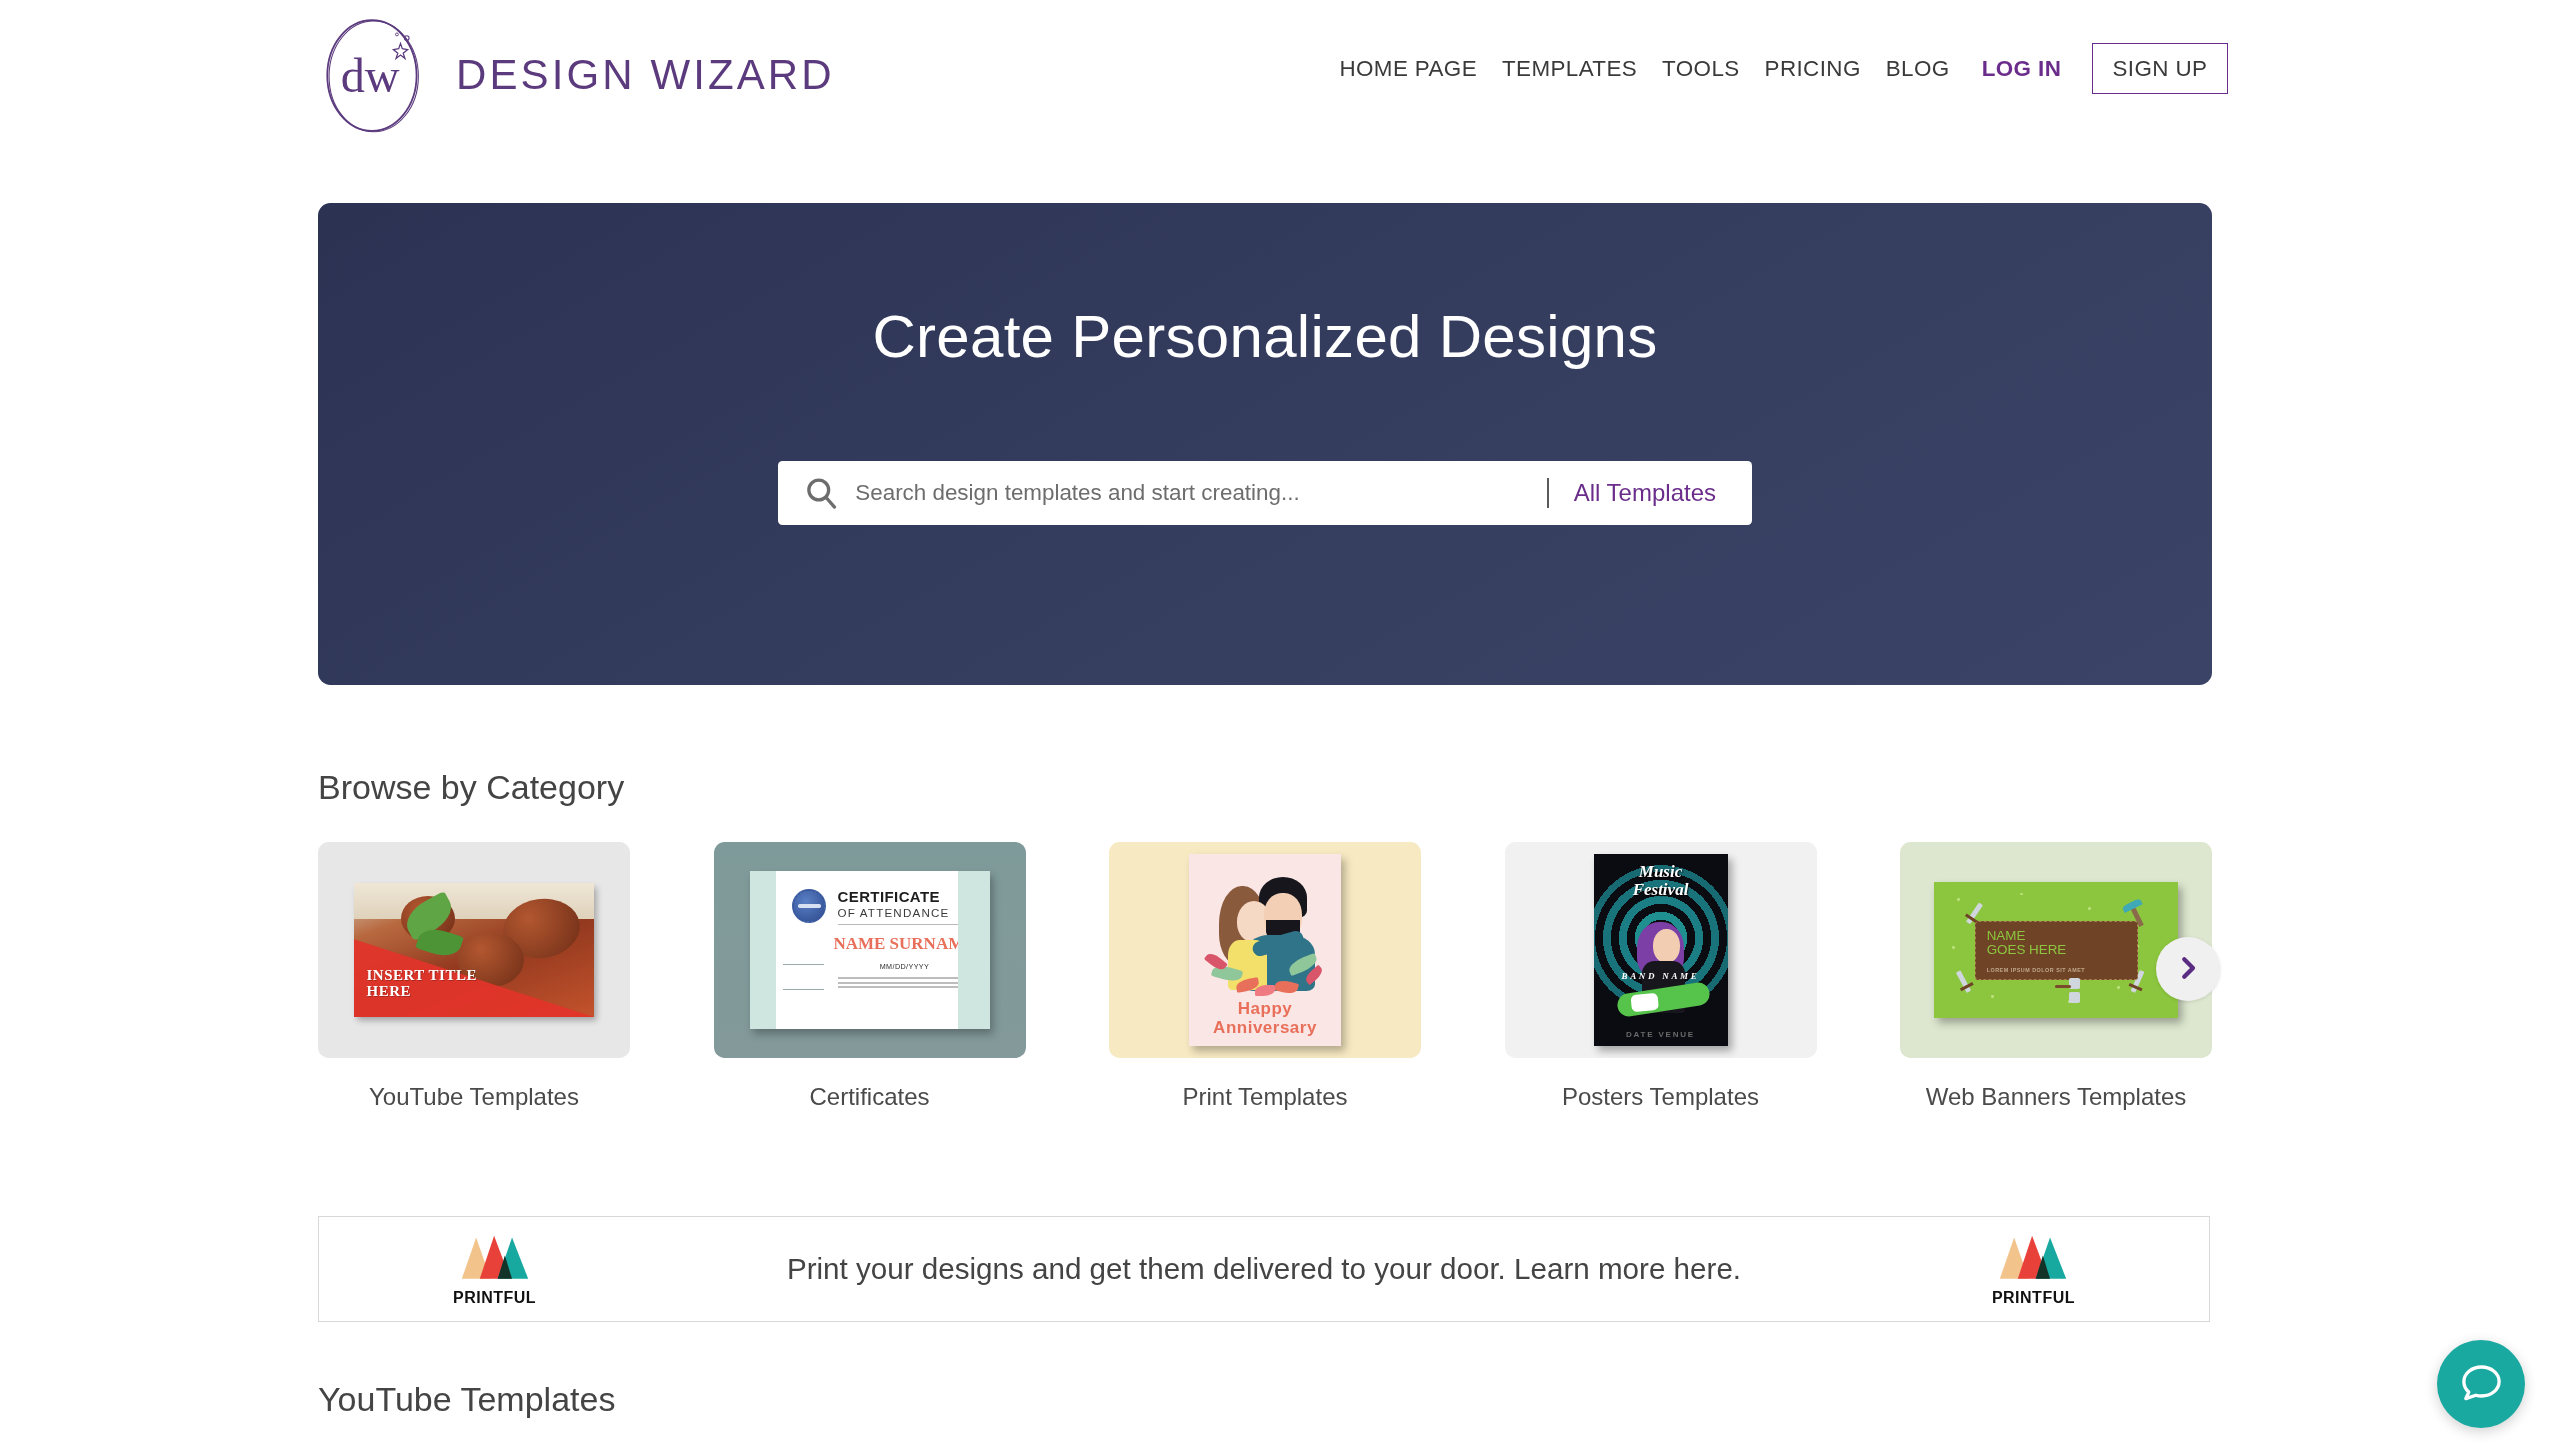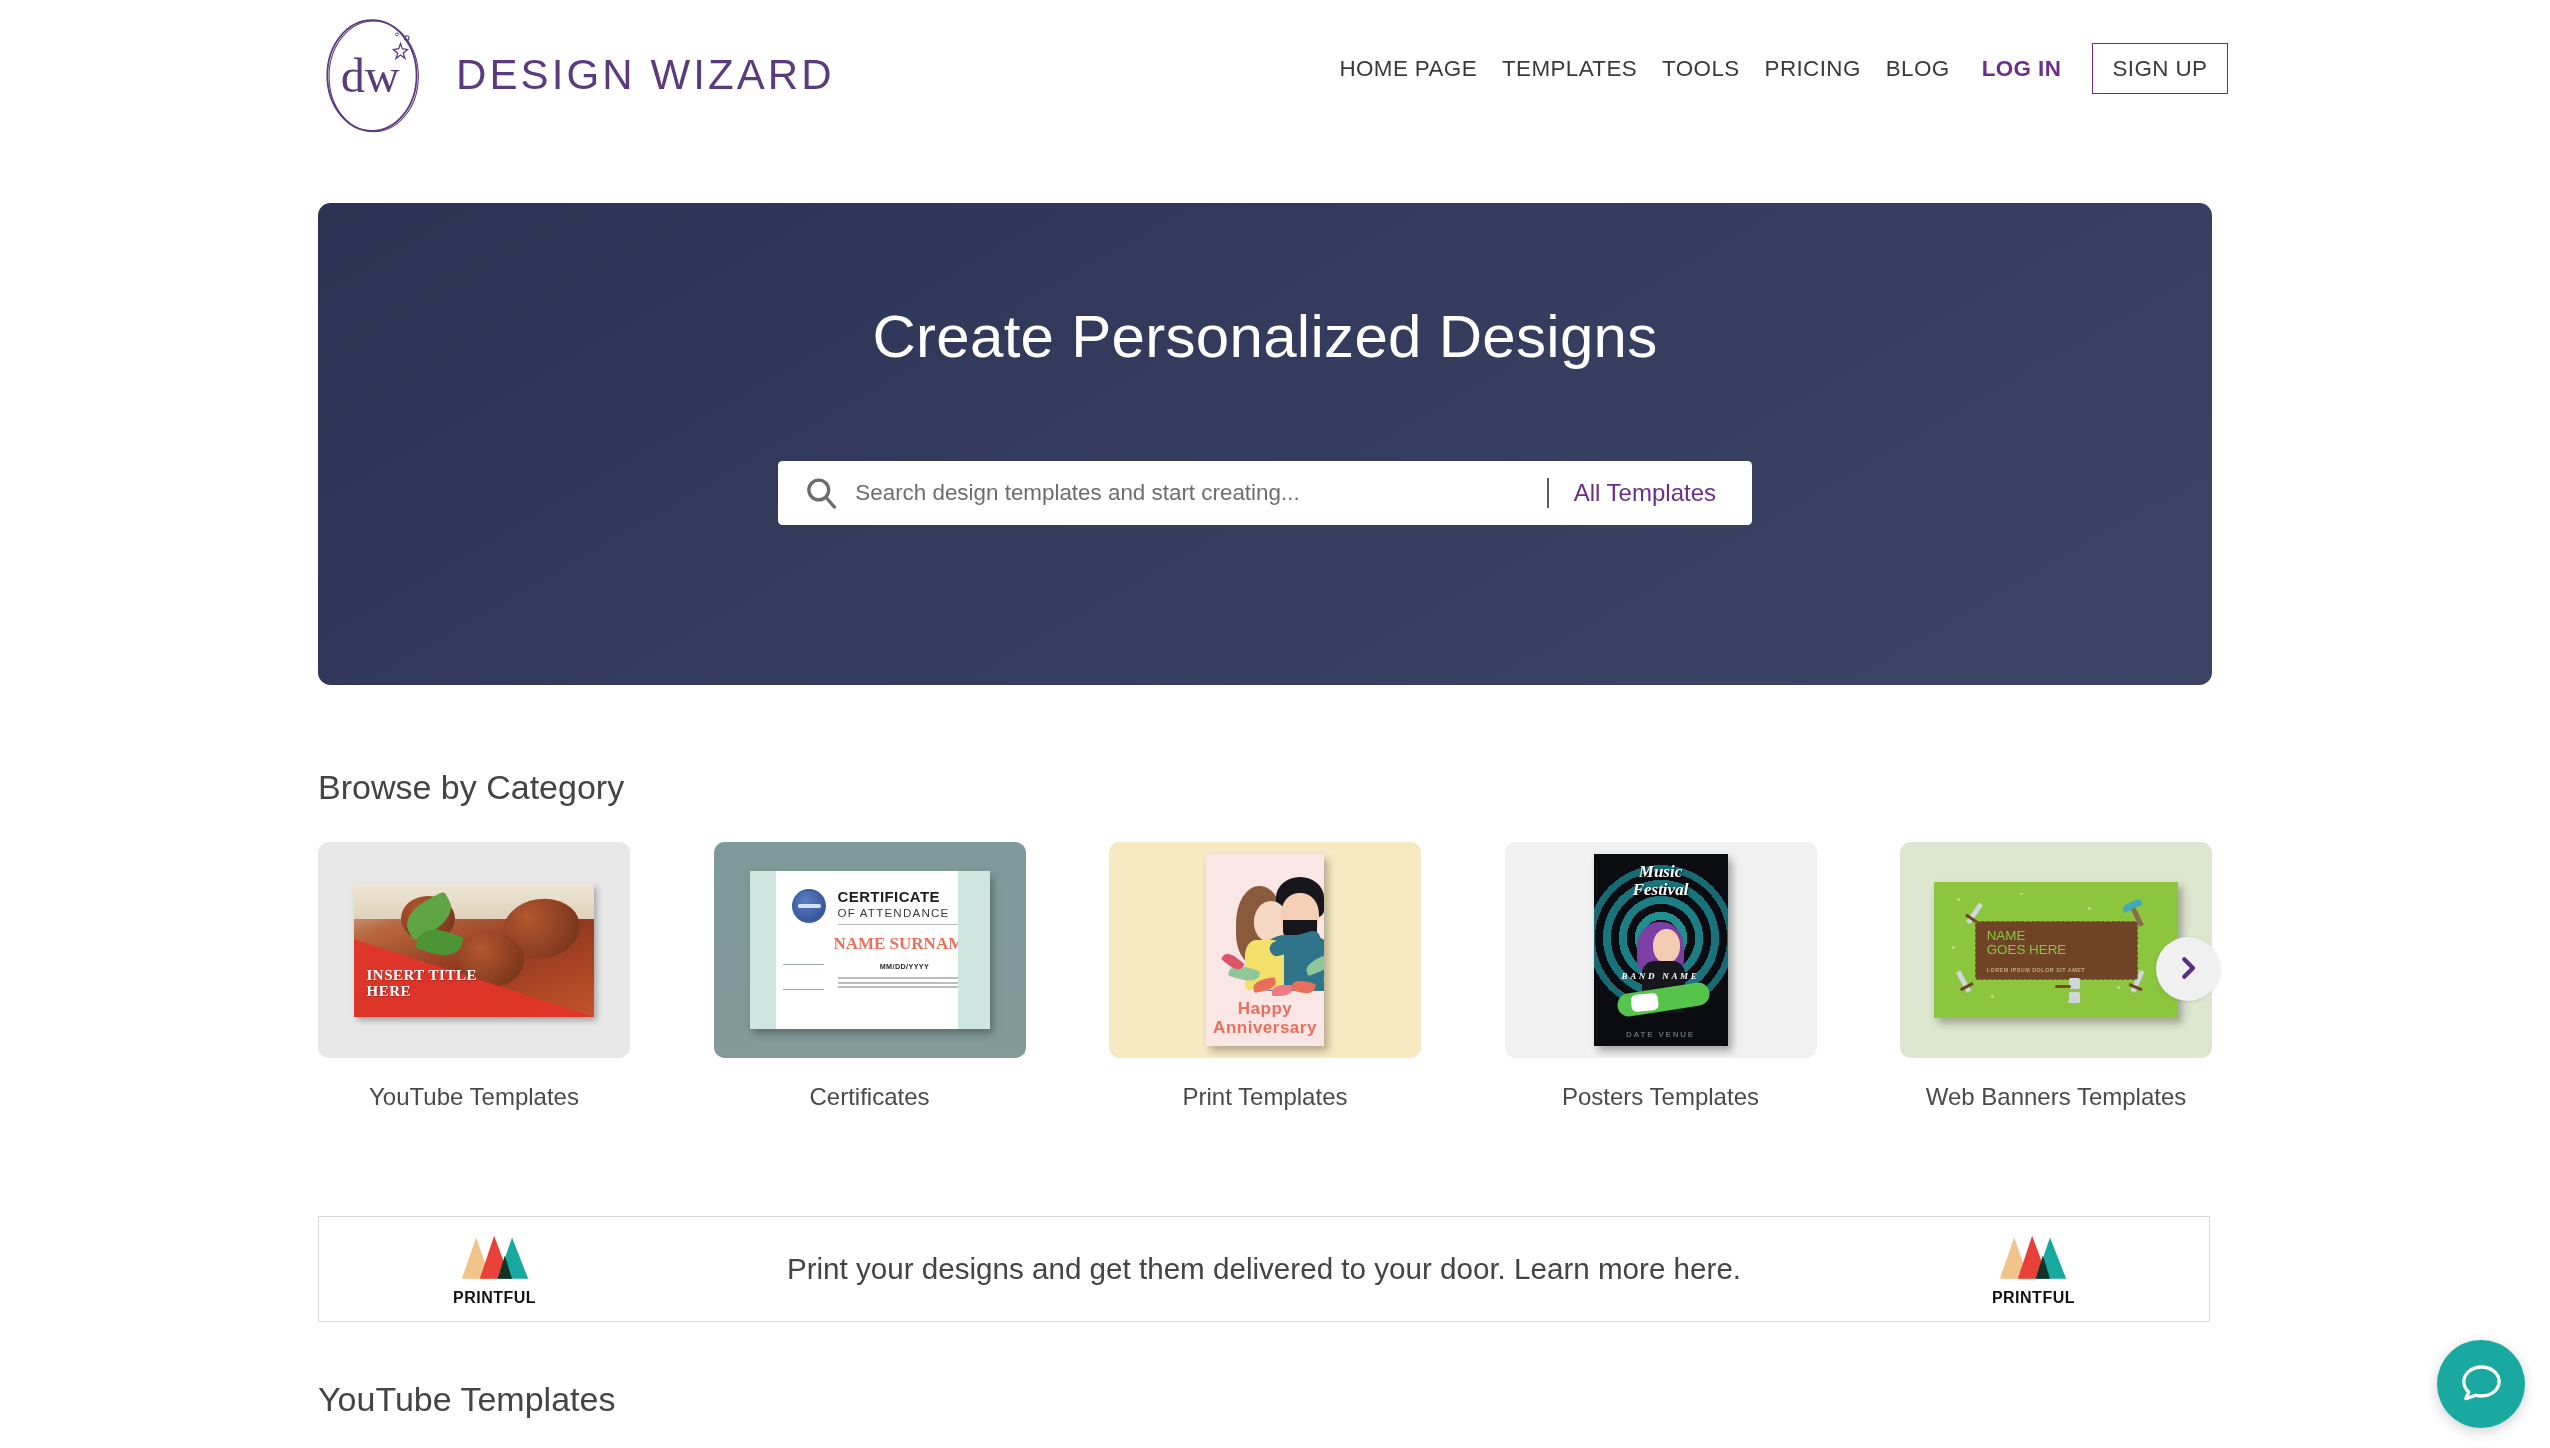--- a/index.html
+++ b/index.html
@@ -167,32 +167,32 @@
     margin:2.7px 0 0 56px;font-size:11.6px;letter-spacing:1.2px;color:#3a3a3a;
     font-weight:400;line-height:1;
   }
   .cert .rule{margin:5.4px 0 0 56px;width:134px;height:0.9px;background:#b9b9b9;}
   .cert .nm{
     margin:10.7px 0 0 47px;color:#e8705a;font-size:17px;font-weight:bold;
     line-height:1.05;font-family:"Liberation Serif", serif;text-align:center;width:152px;
   }
   .cert .dt{
     margin:9px 0 0 47px;width:152px;text-align:center;font-size:7.2px;
-    font-weight:bold;color:#2b2b2b;letter-spacing:0.4px;
+    font-weight:normal;color:#2b2b2b;letter-spacing:0.4px;
   }
   .cert .para{margin:6.3px 0 0 56px;width:134px;}
   .cert .para i{display:block;height:1.8px;background:#bdbdbd;margin-bottom:2.7px;}
   .cert .sigs{position:absolute;left:7.2px;top:77px;width:41px;}
   .cert .sigs i{display:block;height:0.9px;background:#9aa;margin:16px 0 2.7px;}
   .cert .sigs b{display:block;font-size:4.5px;color:#333;}
 
   
   .c3{background:#f7e9c2;}
   .anniv{
-    width:118px;height:192px;background:#fbe6e6;position:relative;overflow:hidden;
+    width:152px;height:192px;background:#fbe6e6;position:relative;overflow:hidden;
     box-shadow:3.6px 4.5px 8px rgba(0,0,0,.28);
   }
   .anniv .hair-f{
     position:absolute;left:30px;top:32px;width:47px;height:79px;
     background:#8a5a3c;border-radius:48% 48% 40% 40%;
   }
   .anniv .face-f{
     position:absolute;left:48px;top:47px;width:34px;height:41px;
     background:#f6d9c4;border-radius:50% 50% 46% 46%;
   }

